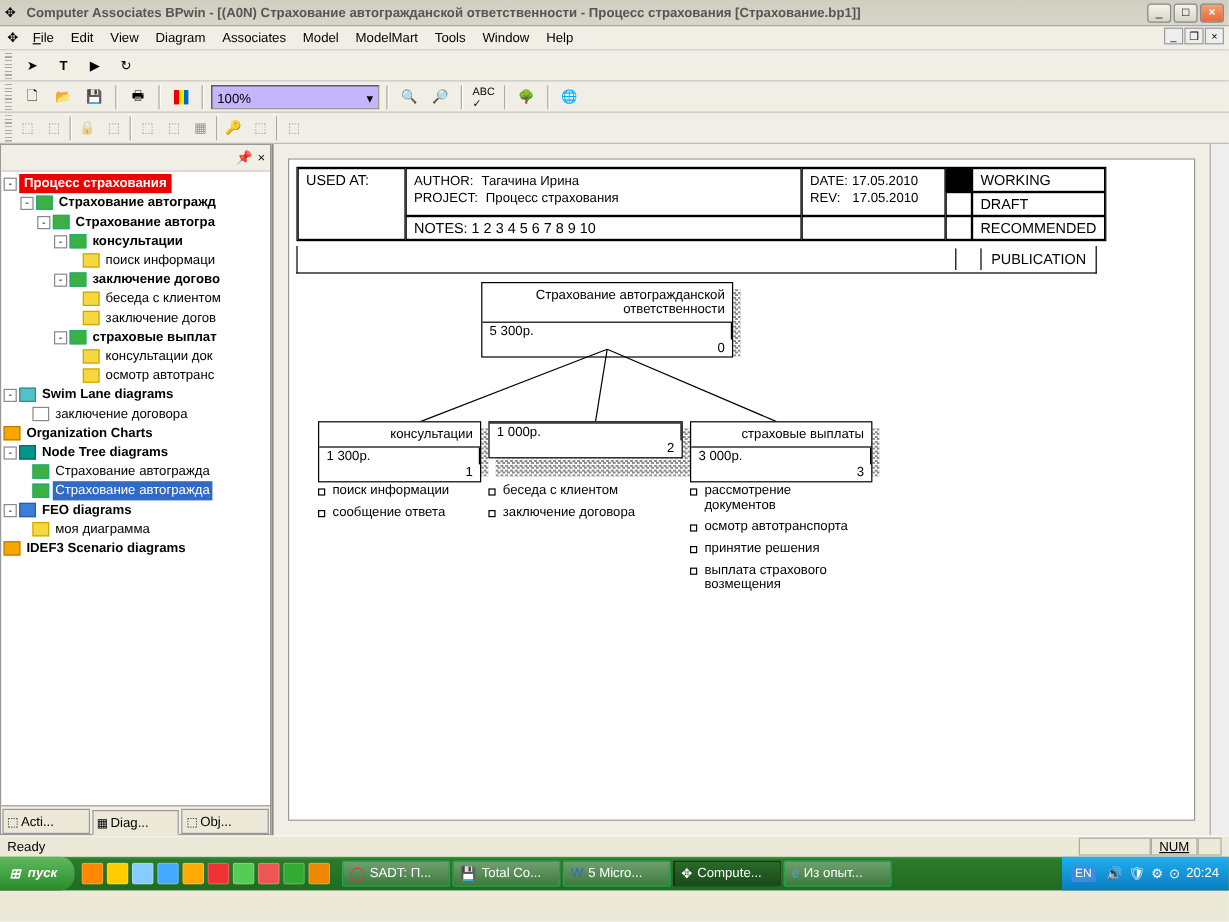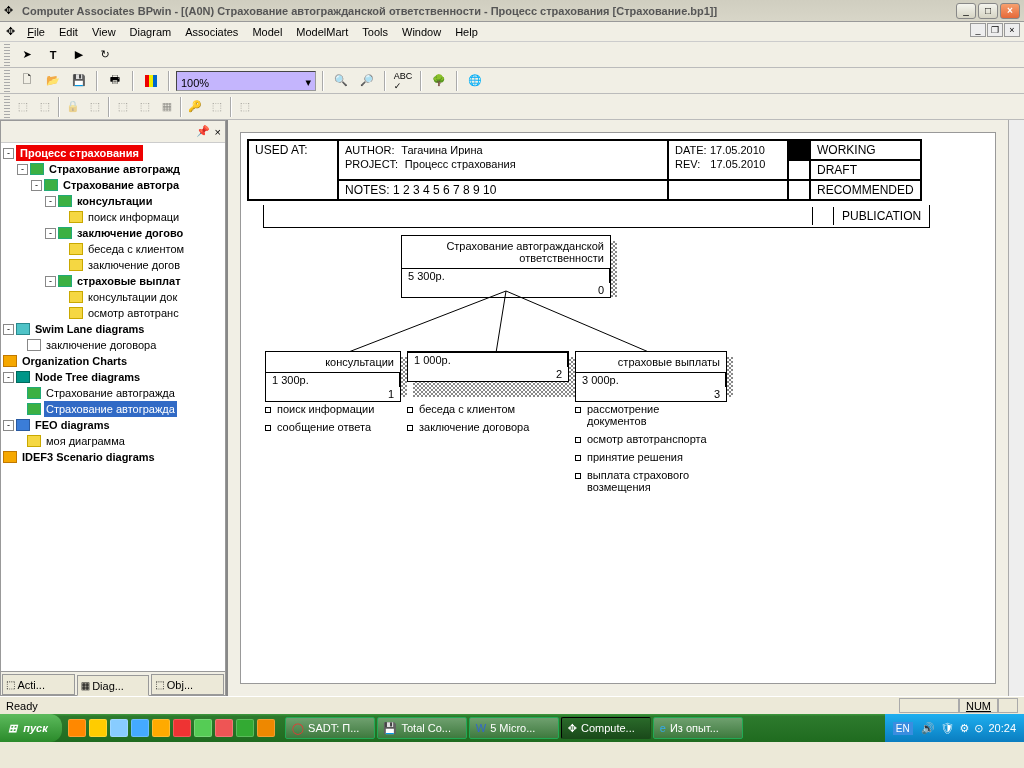--- a/index.html
+++ b/index.html
@@ -317,21 +317,21 @@
             </tr>
         <tr>
           <td style="border-top:1px solid #000">NOTES:  1  2  3  4  5  6  7  8  9  10</td>
           <td style="border-top:1px solid #000"></td>
           <td></td>
               <td>RECOMMENDED</td>
         </tr>
 
       </tbody>
         </table>
-      <table style="position:absolute; left:22px; top:72px; right:6px; border:1px solid #000; border-top:none;">
+      <table style="position:absolute; left:6px; top:72px; right:6px; border:1px solid #000; border-top:none;">
         <tbody>
             <tr>
               <td style="width:544px"></td>
               <td style="width:22px;border-left:1px solid #000;border-right:1px solid #000"></td>
               <td style="padding:2px 6px;font-size:12px">PUBLICATION</td>
             </tr>
       </tbody>
         </table>
 
       <div class="shadow" style="left:166px; top:108px; width:210px; height:56px"></div>

